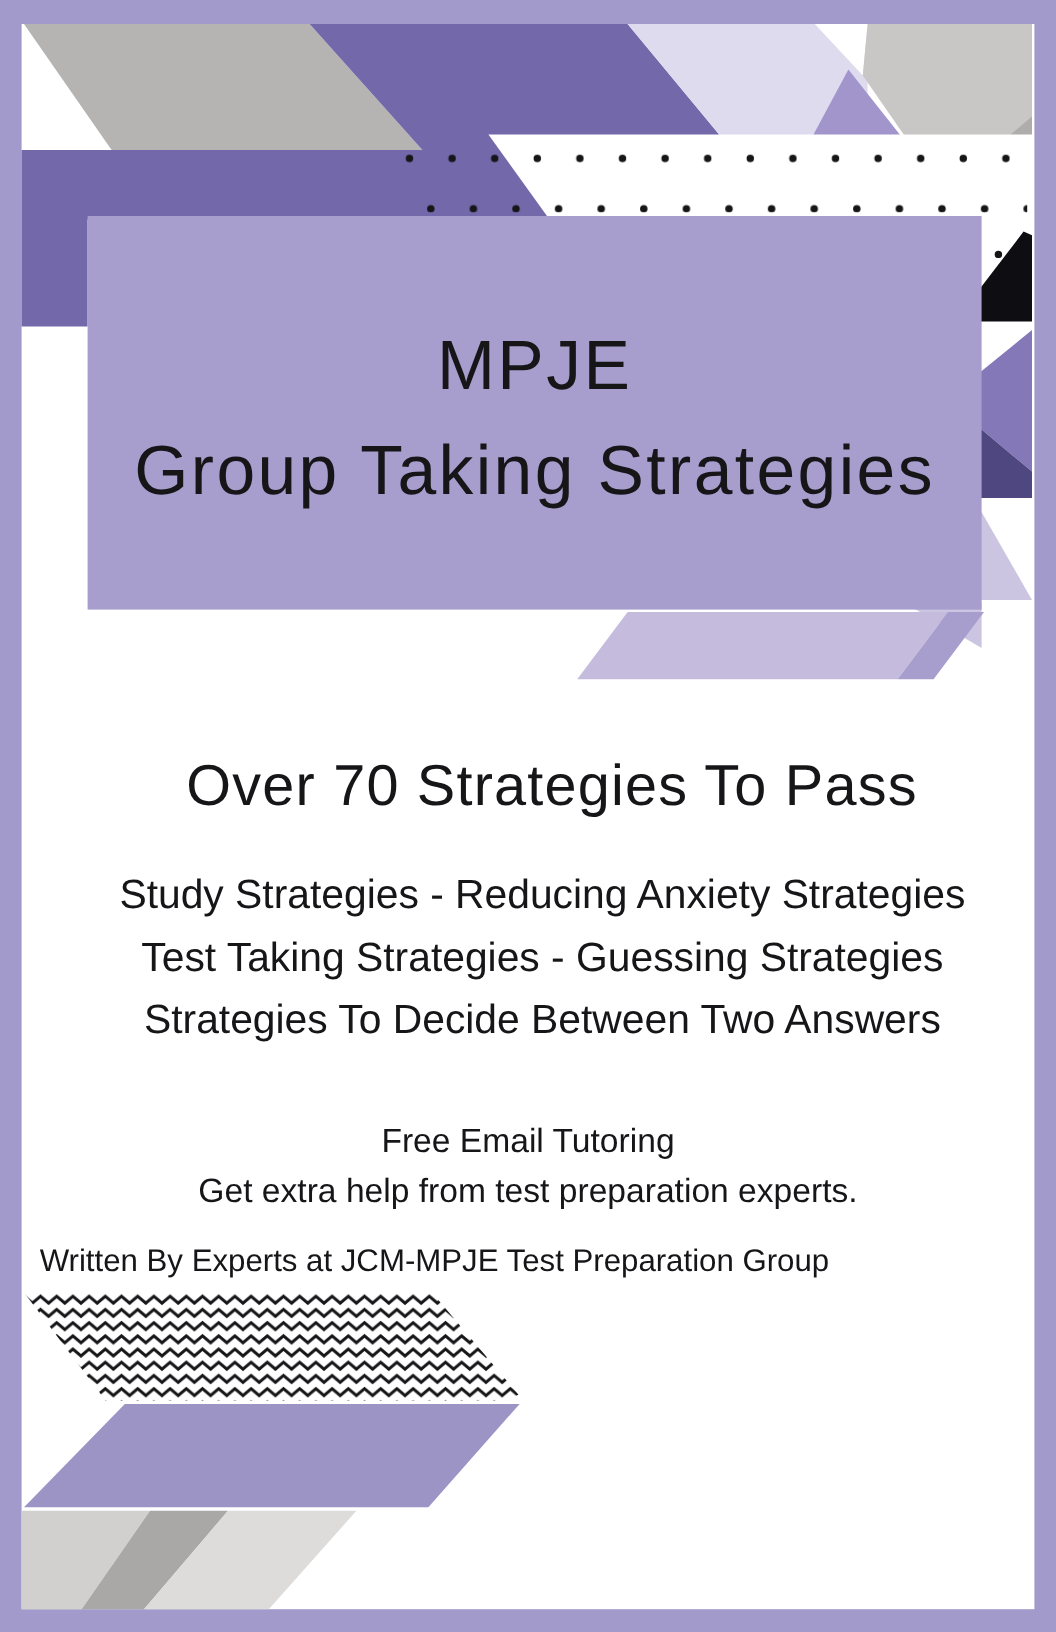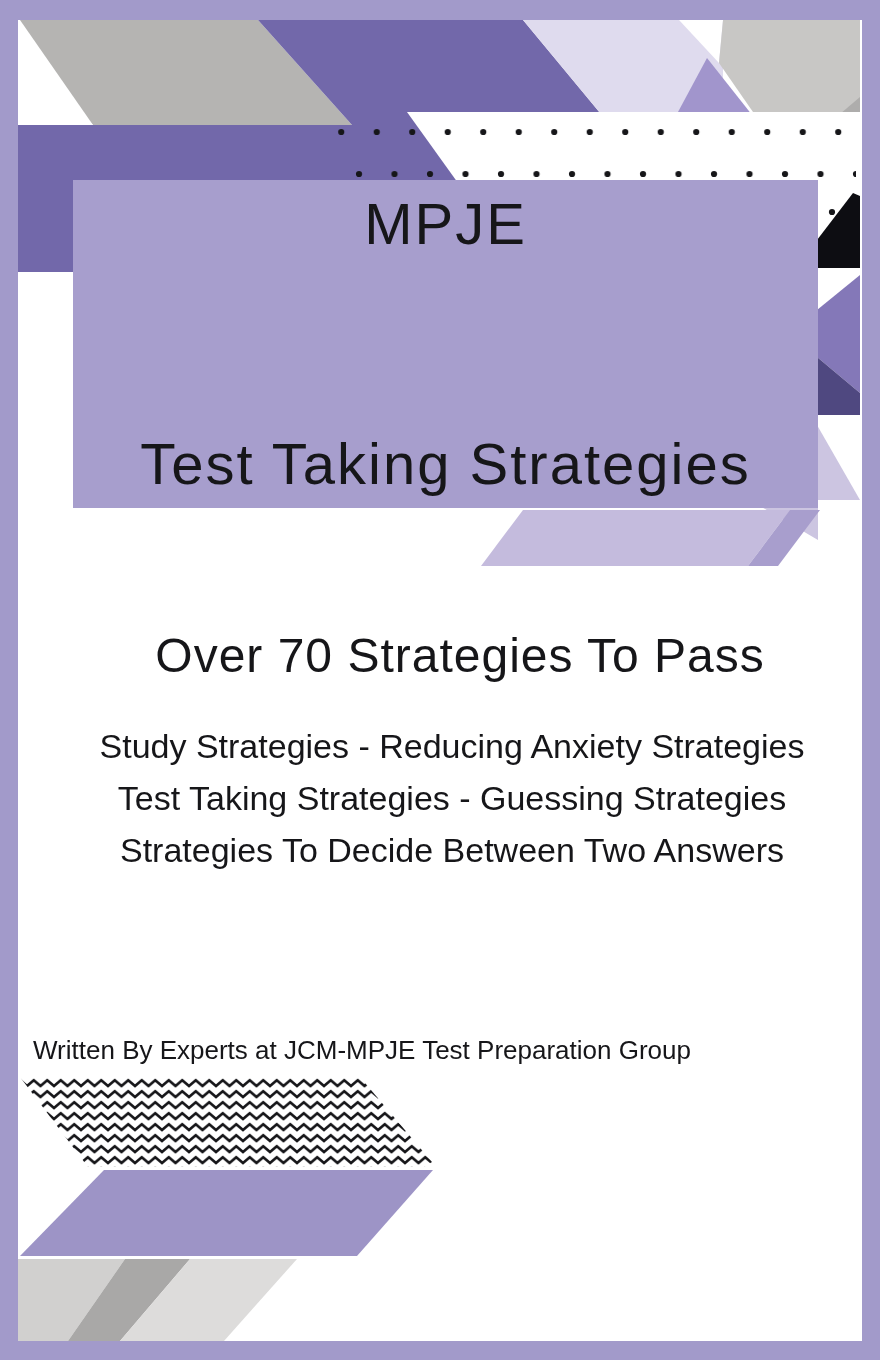--- a/index.html
+++ b/index.html
@@ -24,22 +24,22 @@
   .f-mid{fill:var(--midpurple)} .f-underpale{fill:var(--underpale)} .f-underband{fill:var(--underband)}
   .f-paletri{fill:var(--paletri)} .f-bottompurple{fill:var(--bottompurple)}
   .f-s1{fill:var(--stripe1)} .f-s2{fill:var(--stripe2)} .f-s3{fill:var(--stripe3)}
   .f-dots{fill:url(#dotrows)} .f-zig{fill:url(#zigzag)}
   .dotglyph{fill:var(--ink)}
   .zigline{stroke:var(--ink); stroke-width:2.6; fill:none}
 
   .title-box{
     position:absolute; left:73px; top:180px; width:745px; height:328px;
     background:var(--titlebox);
-    display:flex; flex-direction:column; align-items:center; justify-content:space-between;
-    box-sizing:border-box;
+    display:flex; flex-direction:column; align-items:center; justify-content:center;
+    padding-top:10px; box-sizing:border-box;
   }
   .title-line{font-size:58px; line-height:88px; letter-spacing:2px; font-weight:500; white-space:nowrap;}
   .headline{
     position:absolute; left:18px; top:628px; width:844px; text-align:center;
     font-size:48px; font-weight:500; letter-spacing:1px; white-space:nowrap;padding-left:20px;
   }
   .strategies{
     position:absolute; left:18px; top:720px; width:844px; text-align:center;
     font-size:34px; line-height:52px; font-weight:500; white-space:nowrap;margin-left:12px;
   }
@@ -102,26 +102,30 @@
       <polygon class="f-zig" points="20,1077 360,1077 432,1162 424,1167 88,1167"></polygon>
       <polygon class="f-bottompurple" points="104,1170 433,1170 357,1256 20,1256"></polygon>
       <polygon class="f-s1" points="18,1259 125,1259 68,1341 18,1341"></polygon>
       <polygon class="f-s2" points="125,1259 190,1259 120,1341 68,1341"></polygon>
       <polygon class="f-s3" points="190,1259 297,1259 224,1341 120,1341"></polygon>
     </g>
   </svg>
 
   <div class="title-box">
     <div class="title-line">MPJE</div>
-    <div class="title-line">Test Taking Strategies</div>
+    <div class="title-line">Group Taking Strategies</div>
   </div>
 
   <div class="headline">Over 70 Strategies To Pass</div>
 
   <div class="strategies">
     <div>Study Strategies -  Reducing Anxiety Strategies</div>
     <div>Test Taking Strategies - Guessing Strategies</div>
     <div>Strategies To Decide Between Two Answers</div>
   </div>
 
+  <div class="tutoring">
+    <div>Free Email Tutoring</div>
+    <div>Get extra help from test preparation experts.</div>
+  </div>
 
   <div class="byline">Written By Experts at JCM-MPJE Test Preparation Group</div>
 </div>
 
 </body></html>

